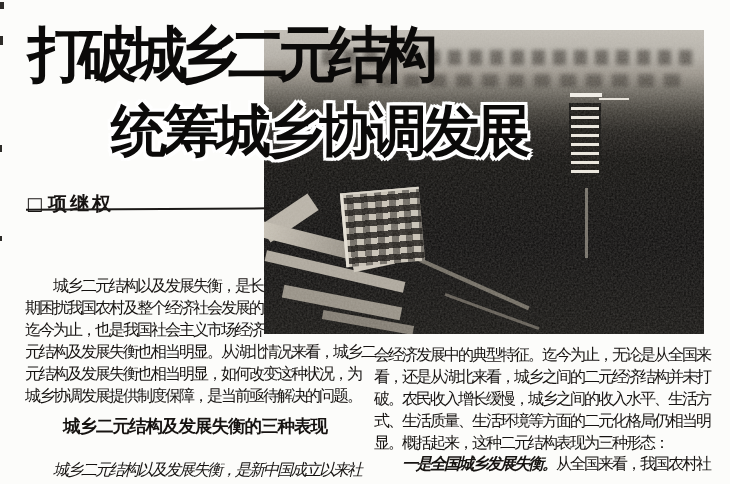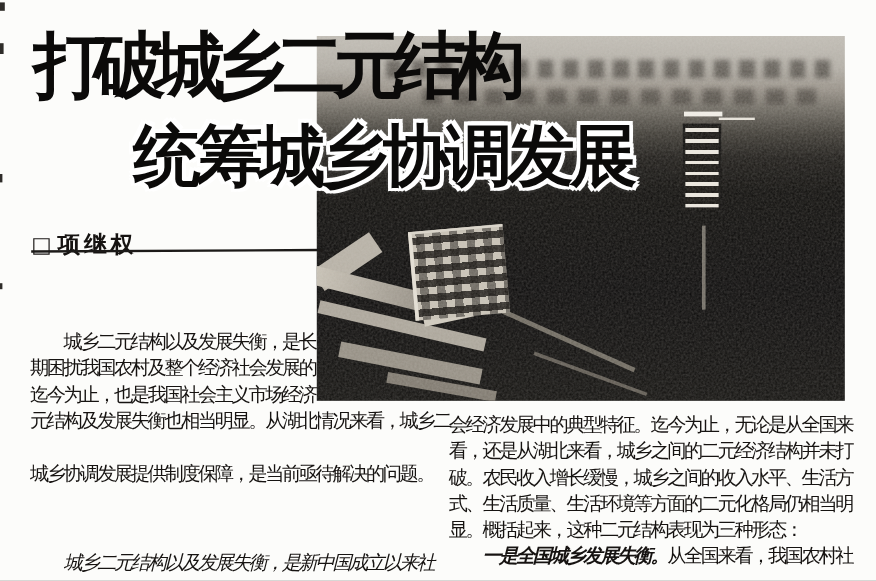--- a/index.html
+++ b/index.html
@@ -190,22 +190,24 @@
 
   <div class="byline">
     <span class="sq">□</span><span>项继权</span>
   </div>
   <div class="byline-rule"></div>
 
   <div class="bodyline lcol indent ll1">城乡二元结构以及发展失衡，是长</div>
   <div class="bodyline lcol ll2">期困扰我国农村及整个经济社会发展的</div>
   <div class="bodyline lcol ll3">迄今为止，也是我国社会主义市场经济</div>
   <div class="bodyline lcol ll4">元结构及发展失衡也相当明显。从湖北情况来看，城乡二</div>
+  <div class="bodyline lcol ll5">元结构及发展失衡也相当明显，如何改变这种状况，为</div>
   <div class="bodyline lcol ll6">城乡协调发展提供制度保障，是当前亟待解决的问题。</div>
 
+  <div class="heading">城乡二元结构及发展失衡的三种表现</div>
 
   <div class="bodyline lcol indent ll7">城乡二元结构以及发展失衡，是新中国成立以来社</div>
 
   <div class="bodyline rcol rl1">会经济发展中的典型特征。迄今为止，无论是从全国来</div>
   <div class="bodyline rcol rl2">看，还是从湖北来看，城乡之间的二元经济结构并未打</div>
   <div class="bodyline rcol rl3">破。农民收入增长缓慢，城乡之间的收入水平、生活方</div>
   <div class="bodyline rcol rl4">式、生活质量、生活环境等方面的二元化格局仍相当明</div>
   <div class="bodyline rcol rl5">显。概括起来，这种二元结构表现为三种形态：</div>
   <div class="bodyline rcol indent rl6">
     <span class="lead-in">一是全国城乡发展失衡。</span><span>从全国来看，我国农村社</span>

